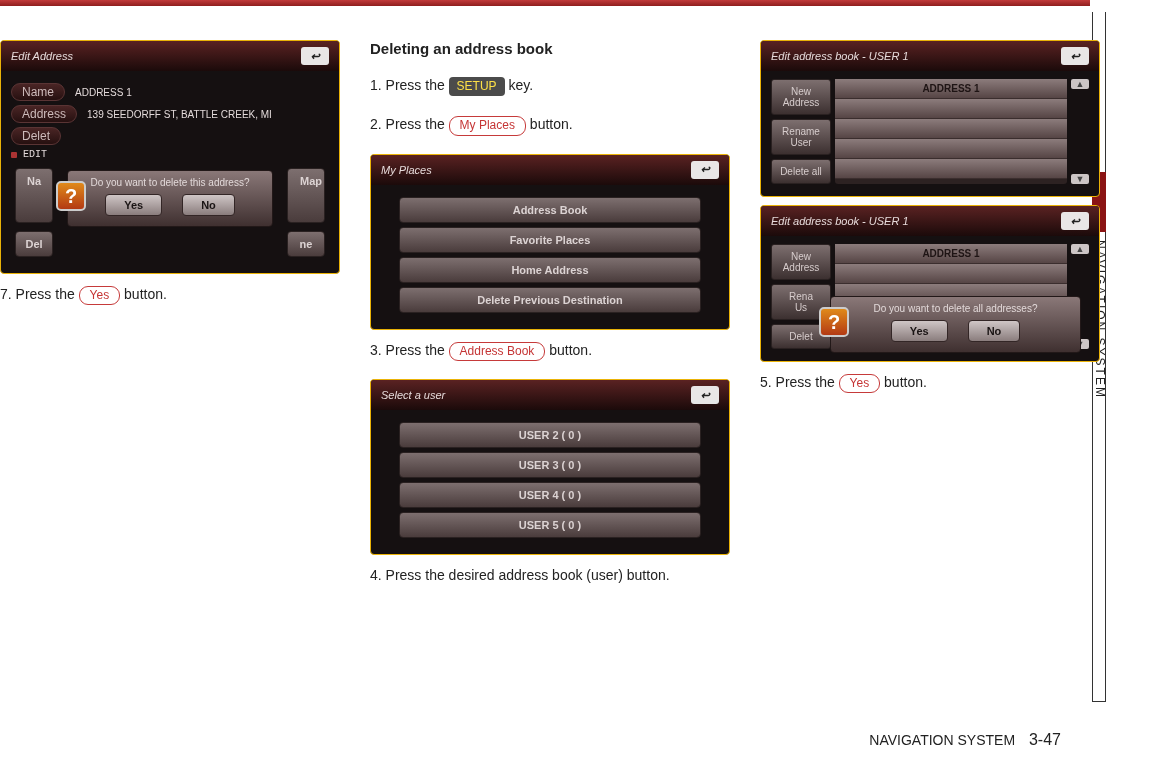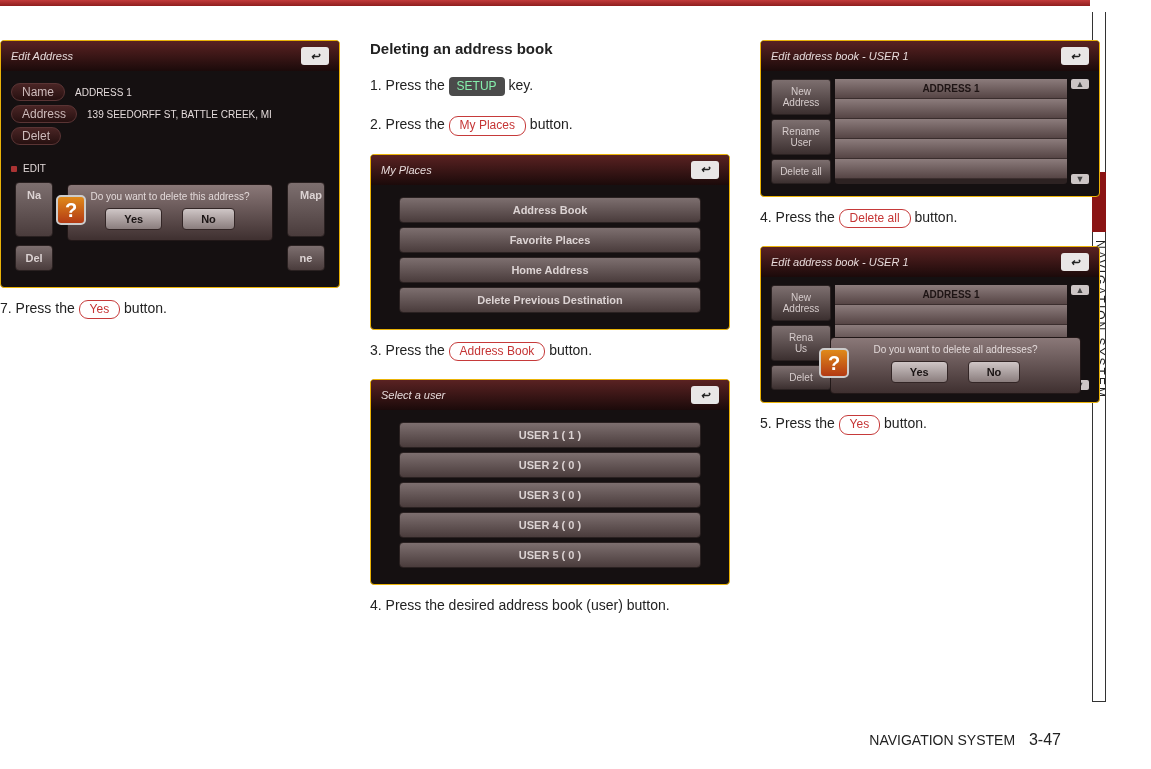--- a/index.html
+++ b/index.html
@@ -140,21 +140,21 @@
   .user-grid .right { width:18px; display:flex; flex-direction:column; justify-content:space-between; }
   .arrow-box { background:#ccc5c5; border-radius:2px; font-size:9px; text-align:center; color:#444; }
 
   
   .instr { font-size:14px; line-height:1.45; margin: 10px 0 18px; text-align:justify; }
   .sec-title { font-weight:bold; font-size:15px; margin-bottom: 18px; }
 
   .key {
     display:inline-block;
     background:#4b4b4b;
-    color:#86efac;
+    color:#fde047;
     border-radius:4px;
     padding:1px 8px;
     font-size:12px;
   }
   .soft {
     display:inline-block;
     border:1px solid #c63a3a;
     color:#c53434;
     border-radius:9px;
     padding:0 10px;
@@ -220,21 +220,21 @@
             <span class="pill-btn">Name</span>
             <span>ADDRESS 1</span>
           </div>
           <div class="list-row">
             <span class="pill-btn">Address</span>
             <span>139 SEEDORFF ST, BATTLE CREEK, MI</span>
           </div>
           <div class="list-row">
             <span class="pill-btn">Delet</span>
           </div>
-          <div class="list-row" style="margin-top:18px;">
+          <div class="list-row" style="margin-top:4px;font-family:Liberation Mono, monospace;">
             <span class="edit-dot"></span>
             <span>EDIT</span>
           </div>
           <div class="row-pair">
             <div class="menu-btn" style="width:38px;flex:0 0 38px;">Na</div>
             <div style="flex:1; position:relative;">
               <div class="dialog">
                 <div class="qmark">?</div>
                 <div>Do you want to delete this address?</div>
                 <div class="dialog-btns">
@@ -283,21 +283,20 @@
       <div class="instr">
         <span>3. Press the </span><span class="soft">Address Book</span><span> button.</span>
       </div>
 
       <div class="screen">
         <div class="screen-header">
           <span>Select a user</span>
           <span class="back-btn">↩</span>
         </div>
         <div class="screen-body">
-          <div class="menu-btn">USER 1 ( 1 )</div>
           <div class="menu-btn">USER 2 ( 0 )</div>
           <div class="menu-btn">USER 3 ( 0 )</div>
           <div class="menu-btn">USER 4 ( 0 )</div>
           <div class="menu-btn">USER 5 ( 0 )</div>
         </div>
       </div>
 
       <div class="instr">4. Press the desired address book (user) button.</div>
     </div>
 
@@ -322,23 +321,20 @@
               <div class="slot">&nbsp;</div>
             </div>
             <div class="right">
               <div class="arrow-box">▲</div>
               <div class="arrow-box">▼</div>
             </div>
           </div>
         </div>
       </div>
 
-      <div class="instr">
-        <span>4. Press the </span><span class="soft">Delete all</span><span> button.</span>
-      </div>
 
       <div class="screen">
         <div class="screen-header">
           <span>Edit address book - USER 1</span>
           <span class="back-btn">↩</span>
         </div>
         <div class="screen-body">
           <div class="user-grid" style="position:relative;">
             <div class="left">
               <div class="side-lbl">New Address</div>

